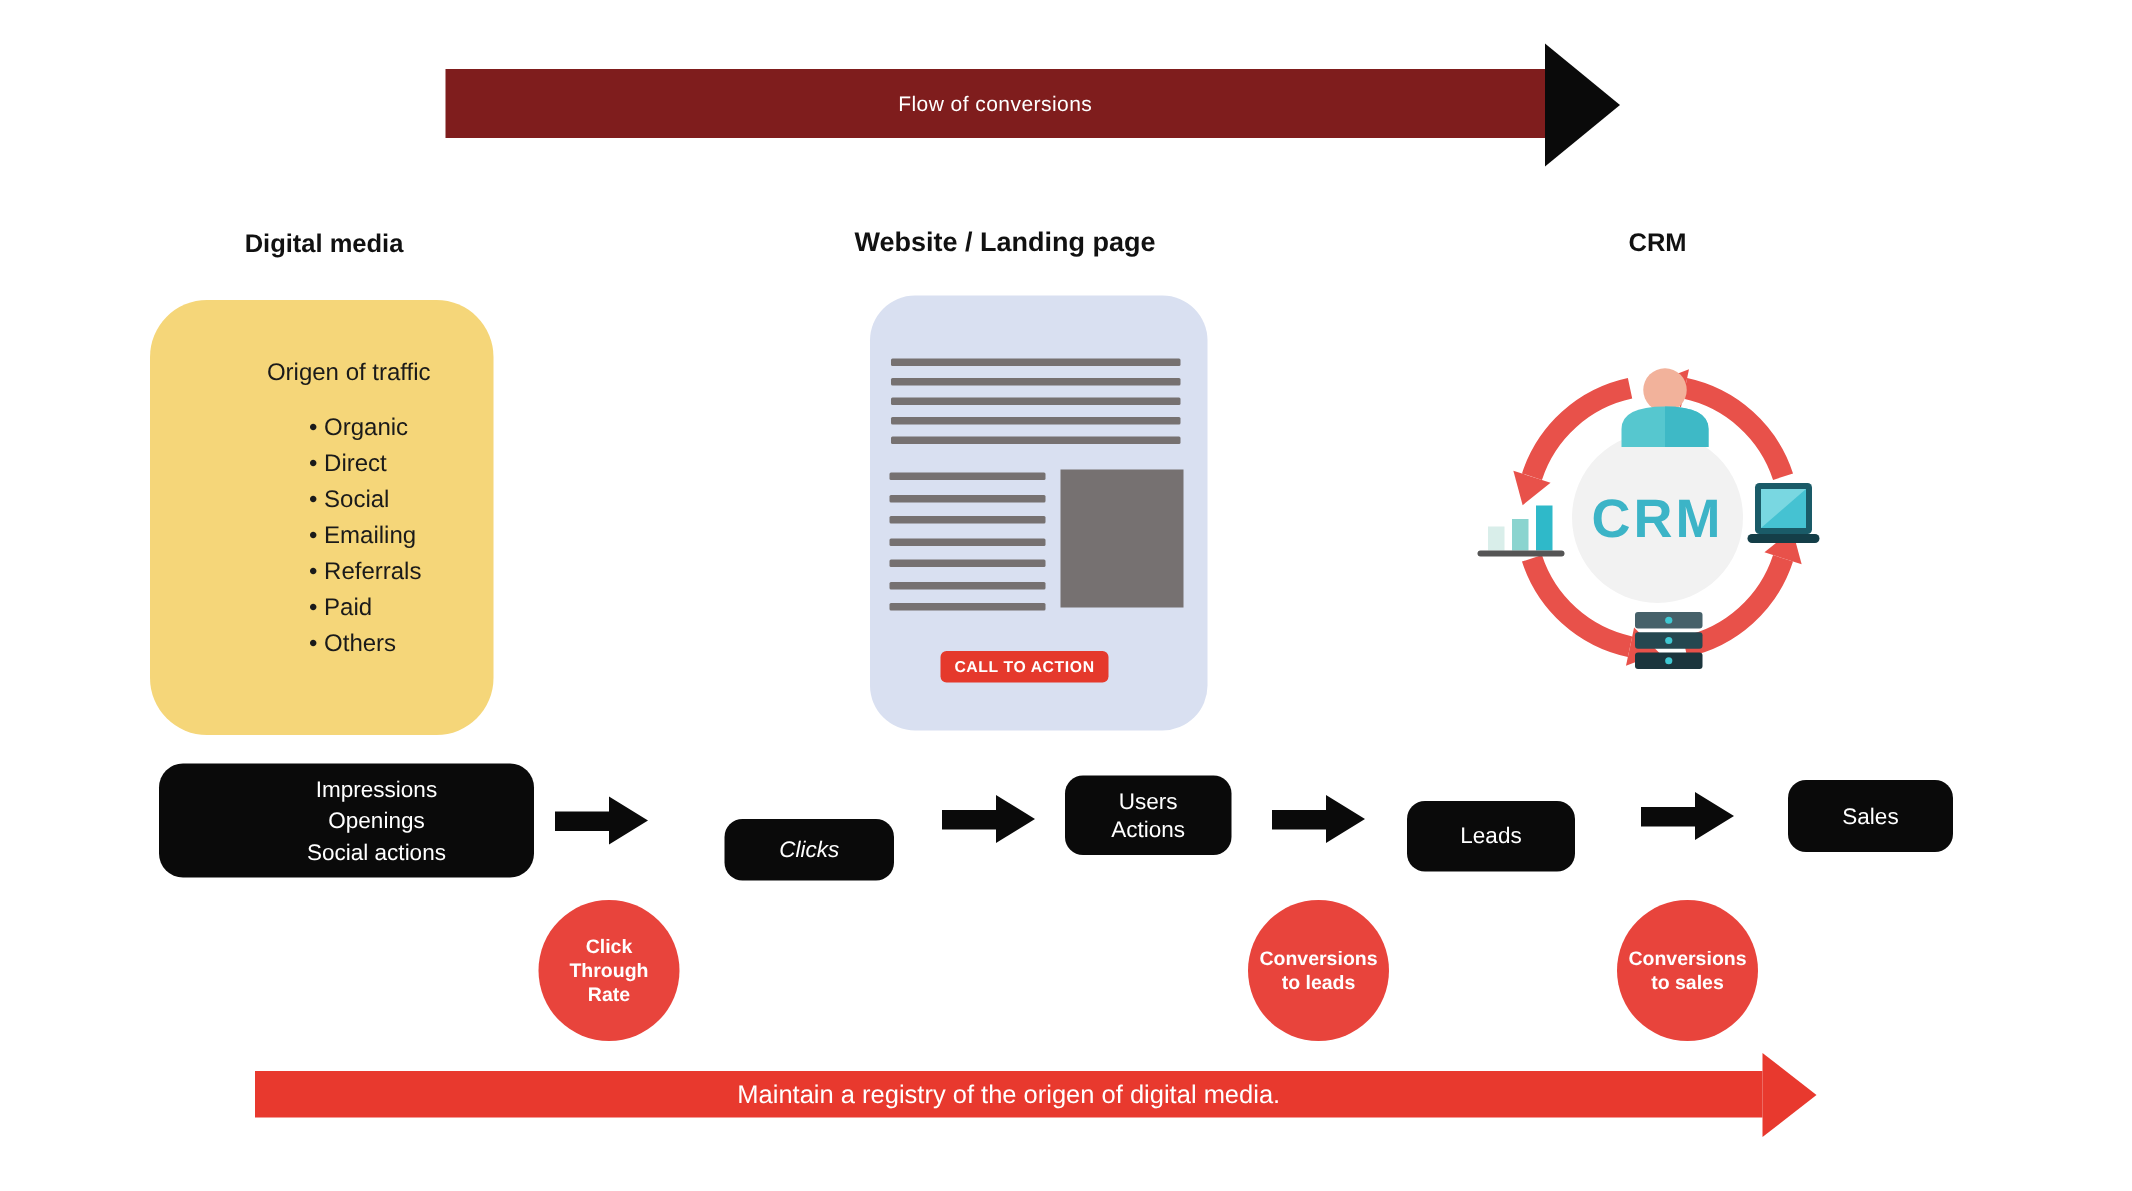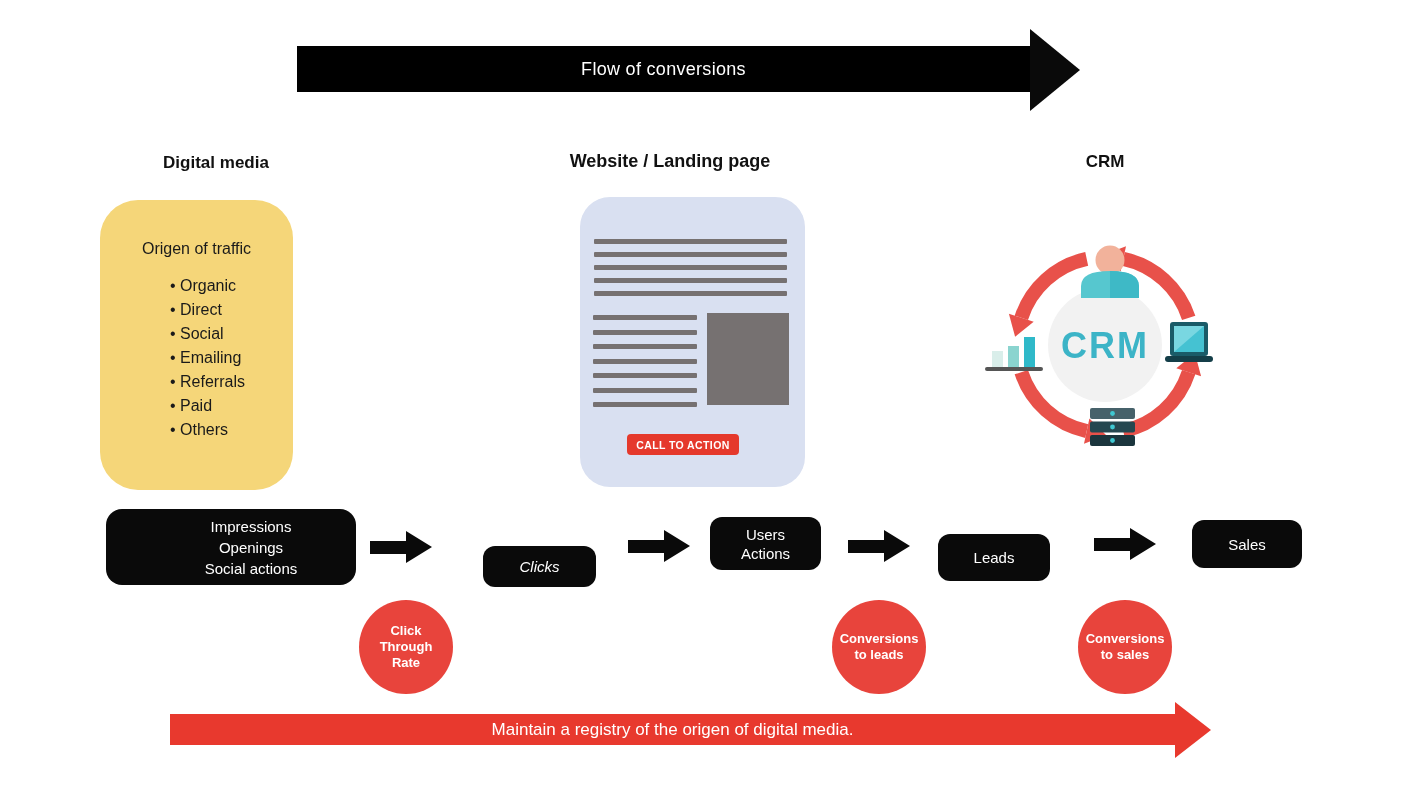--- a/index.html
+++ b/index.html
@@ -3,37 +3,37 @@
 <meta charset="utf-8">
 <style>
   html,body{margin:0;padding:0;background:#fff;}
   #canvas{
     position:relative; width:1421px; height:794px; background:#ffffff;
     font-family:"Liberation Sans", sans-serif; overflow:hidden;
   }
   
   .flow-arrow-body{
     position:absolute; left:297px; top:46px; width:733px; height:46px;
-    background:#000000; display:flex; align-items:center; justify-content:center;
-    color:#fff; font-size:18px; letter-spacing:.3px;
+    background:#7f1d1d; display:flex; align-items:center; justify-content:center;
+    color:#fff; font-size:14px; letter-spacing:.3px;
   }
   .flow-arrow-head{
     position:absolute; left:1030px; top:29px; width:0; height:0;
     border-top:41px solid transparent; border-bottom:41px solid transparent;
     border-left:50px solid #0a0a0a;
   }
   
   .col-header{position:absolute; font-weight:bold; color:#111; text-align:center;}
   .hdr-digital{left:100px; top:153px; width:232px; font-size:17px;}
   .hdr-website{left:520px; top:151px; width:300px; font-size:18px;}
   .hdr-crm{left:1010px; top:152px; width:190px; font-size:17px;}
   
   .origin-box{
     position:absolute; left:100px; top:200px; width:193px; height:290px;
-    background:#F5D679; border-radius:38px; color:#1a1a1a;
+    background:#F5D679; border-radius:38px; color:#1a1a1a;padding-left:36px;
   }
   .origin-title{text-align:center; margin-top:40px; font-size:16px;}
   .origin-list{margin:16px 0 0 0; padding:0 0 0 70px; list-style:none; font-size:16px; line-height:24px;}
   .origin-list li::before{content:"• ";}
   
   .site-box{
     position:absolute; left:580px; top:197px; width:225px; height:290px;
     background:#D9E0F1; border-radius:30px;
   }
   .wline{position:absolute; height:5px; background:#767171; border-radius:1px;}

